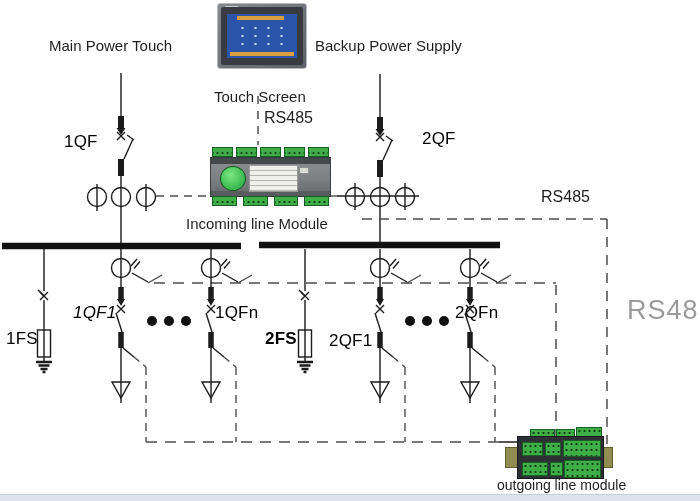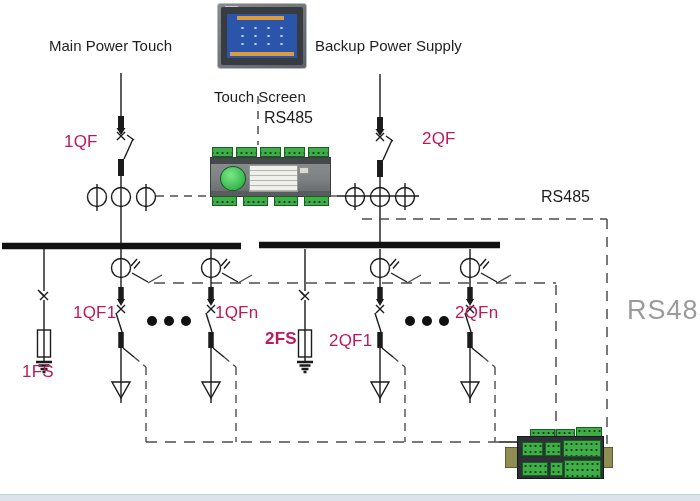--- a/index.html
+++ b/index.html
@@ -1,31 +1,31 @@
 <!DOCTYPE html>
 <html><head>
 <meta charset="utf-8">
 <style>
   html,body{margin:0;padding:0;background:#fff;}
   #stage{position:relative;width:700px;height:501px;background:#ffffff;overflow:hidden;
          font-family:"Liberation Sans",sans-serif;}
   #schematic{position:absolute;left:0;top:0;}
   .lbl{position:absolute;color:#1e1e1e;font-size:15px;white-space:nowrap;line-height:1;}
-  .cad{font-size:17px;color:#be185d;letter-spacing:.2px;}
+  .cad{font-size:17px;color:#000000;letter-spacing:.2px;}
   #lbl-main-power{left:49px;top:38px;}
   #lbl-touch-screen{left:214px;top:73px;margin-top:16px;}
   #lbl-backup-power{left:315px;top:38px;}
   #lbl-rs485-top{left:264px;top:110px;font-size:16px;}
   #lbl-1qf{left:64px;top:133px;}
   #lbl-2qf{left:390px;top:130px;margin-left:32px;}
   #lbl-incoming{left:186px;top:216px;}
   #lbl-rs485-right{left:541px;top:189px;font-size:16px;}
   #lbl-rs485-side{left:627px;top:297px;font-size:27px;color:#9b9b9b;letter-spacing:1px;}
-  #lbl-1fs{left:22px;top:330px;margin-top:33px;}
-  #lbl-1qf1{left:73px;top:304px;}
+  #lbl-1fs{left:6px;top:330px;}
+  #lbl-1qf1{left:73px;top:304px;font-style:italic;}
   #lbl-1qfn{left:215px;top:304px;}
   #lbl-2fs{left:265px;top:330px;font-weight:bold;}
   #lbl-2qf1{left:329px;top:304px;margin-top:28px;}
   #lbl-2qfn{left:455px;top:304px;}
   #lbl-outgoing{left:497px;top:478px;font-size:14px;}
 
   
   #touchscreen{position:absolute;left:217px;top:3px;width:88px;height:64px;
     background:linear-gradient(145deg,#86898d,#5d6064);border:1px solid #b8bcc0;border-radius:3px;}
   #touchscreen .bezel{position:absolute;inset:3px;background:#383b3f;border-radius:2px;}
@@ -234,23 +234,25 @@
       <div class="ot" style="left:46px;top:23px;width:35px;height:16px;"></div>
     </div>
   </div>
 
   <div class="lbl" id="lbl-main-power">Main Power Touch</div>
   <div class="lbl" id="lbl-touch-screen">Touch Screen</div>
   <div class="lbl" id="lbl-backup-power">Backup Power Supply</div>
   <div class="lbl" id="lbl-rs485-top">RS485</div>
   <div class="lbl cad" id="lbl-1qf">1QF</div>
   <div class="lbl cad" id="lbl-2qf">2QF</div>
+  <div class="lbl" id="lbl-incoming">Incoming line Module</div>
   <div class="lbl" id="lbl-rs485-right">RS485</div>
   <div class="lbl" id="lbl-rs485-side">RS485</div>
   <div class="lbl cad" id="lbl-1fs">1FS</div>
   <div class="lbl cad" id="lbl-1qf1">1QF1</div>
   <div class="lbl cad" id="lbl-1qfn">1QFn</div>
   <div class="lbl cad" id="lbl-2fs">2FS</div>
   <div class="lbl cad" id="lbl-2qf1">2QF1</div>
   <div class="lbl cad" id="lbl-2qfn">2QFn</div>
+  <div class="lbl" id="lbl-outgoing">outgoing line module</div>
 
   <div id="bottom-strip"></div>
 </div>
 
 </body></html>

